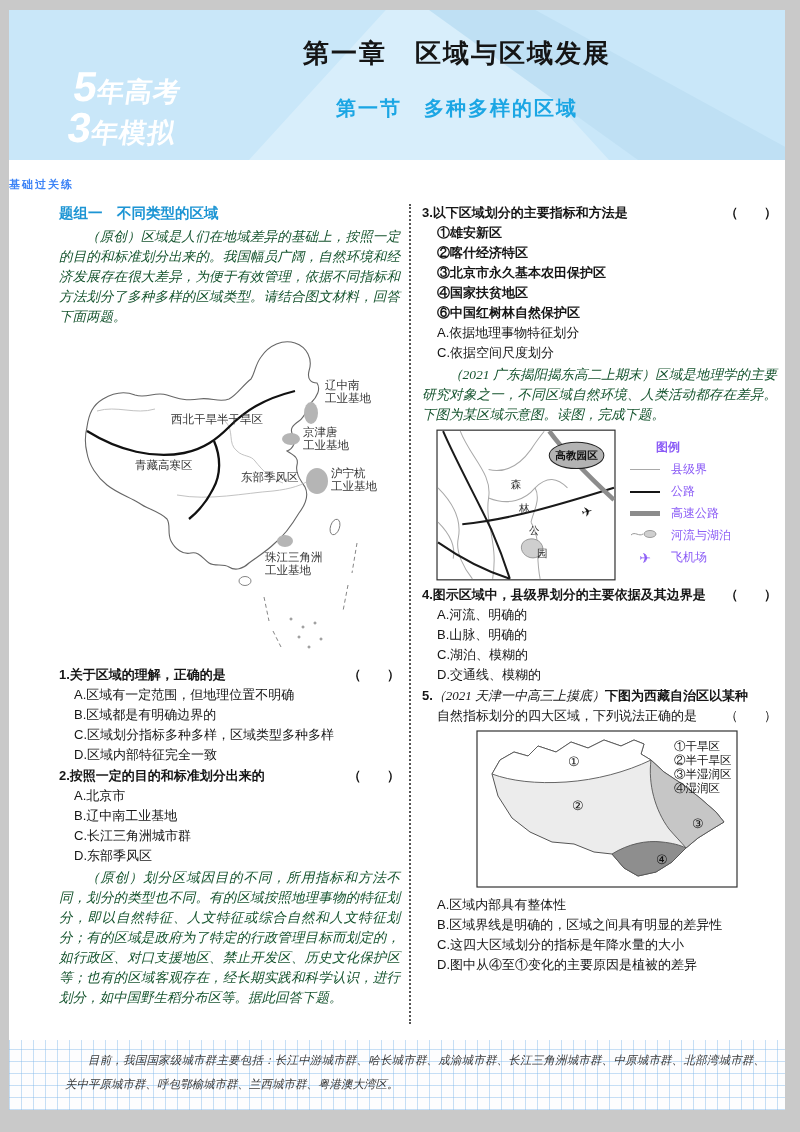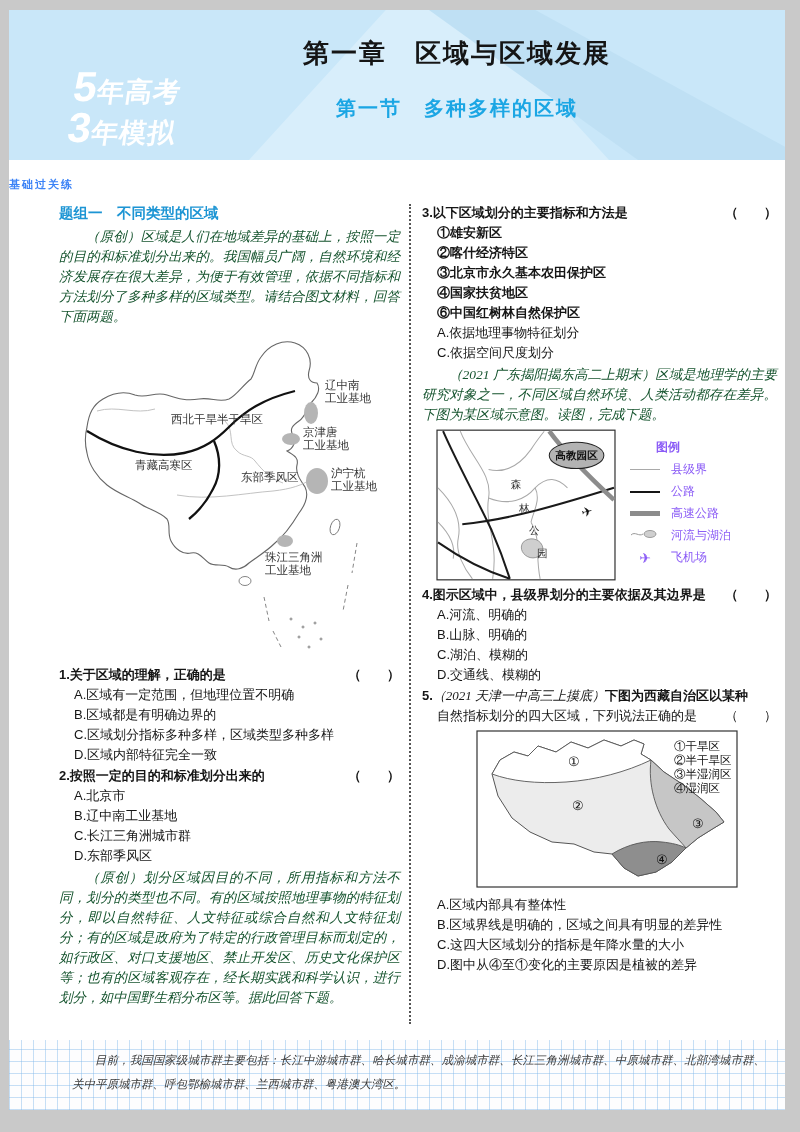--- a/index.html
+++ b/index.html
@@ -76,21 +76,21 @@
   .footer{
     position:absolute;left:0;right:0;bottom:0;height:70px;
     background:
       repeating-linear-gradient(0deg, rgba(130,185,235,.45) 0 1px, transparent 1px 12px),
       repeating-linear-gradient(90deg, rgba(130,185,235,.45) 0 1px, transparent 1px 12px),
       #fdfdfe;
   }
   .footer-note{
     font-family:"Liberation Serif",serif;font-style:italic;
     font-size:11.5px;line-height:24px;color:#3a3a3a;
-    padding:8px 20px 0 42px;text-indent:2em;text-align:justify;margin-left:21px;
+    padding:8px 20px 0 56px;text-indent:2em;text-align:justify;
   }
   svg text{font-family:"Liberation Sans",sans-serif;}
 </style>
 </head>
 <body>
 
 <div class="page">
 
   <header class="band">
     <div class="band-tri1"></div>

